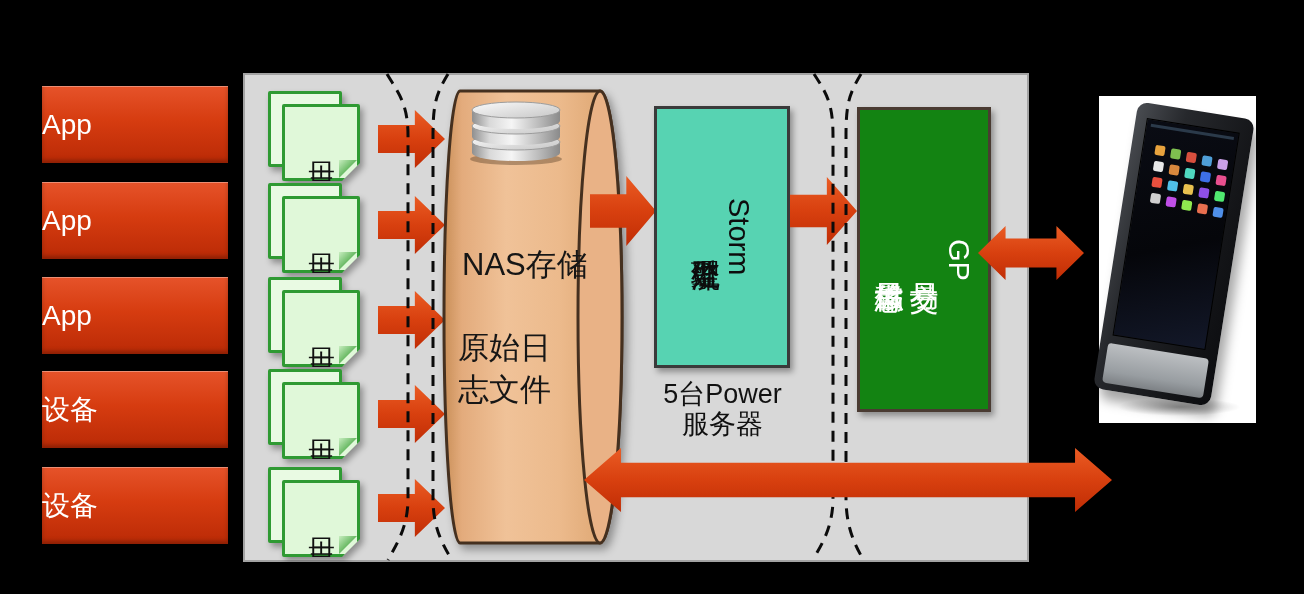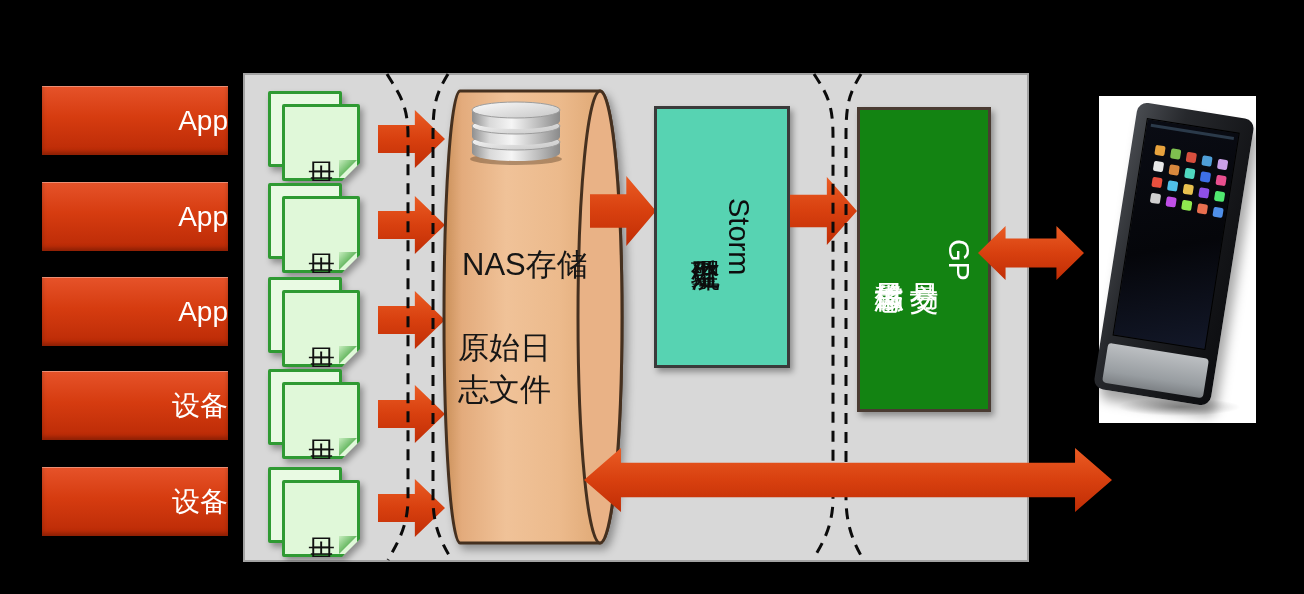--- a/index.html
+++ b/index.html
@@ -10,24 +10,24 @@
   }
   .abs { position:absolute; }
 
   .panel {
     left:243px; top:73px; width:786px; height:489px;
     background:#d8d8d8; border:2px solid #a3a3a3;
   }
 
   
   .src-box {
-    left:42px; width:186px; height:69px;
+    left:42px; width:186px; height:77px;
     background:linear-gradient(180deg,#e6532a 0%,#d63c10 45%,#ba2a06 100%);
     box-shadow:inset 0 1px 0 rgba(255,255,255,.35), inset 0 -3px 4px rgba(0,0,0,.25), 3px 4px 7px rgba(0,0,0,.6);
-    display:flex; align-items:center; justify-content:flex-end;
+    display:flex; align-items:center; justify-content:flex-start;
     color:#fff; font-size:28px;
   }
 
   
   .doc { left:268px; width:94px; height:92px; filter:drop-shadow(3px 4px 3px rgba(0,0,0,.35)); }
   .doc-back {
     position:absolute; left:0; top:0; width:74px; height:76px;
     background:#e9fae3; border:3px solid #2f9a33; border-radius:2px;
   }
   .doc-front {
@@ -231,20 +231,22 @@
   <div class="abs nas-sub">原始日
 志文件</div>
   <div class="abs nas-title">NAS存储</div>
 
   <div class="abs flow-arrow arrow-right" style="left:590px;top:176px;width:66px;height:70px"></div>
 
   <div class="abs storm-box vbox">
     <span class="vtext">Storm
 流处理引擎</span>
   </div>
+  <div class="abs storm-caption">5台Power
+服务器</div>
 
   <div class="abs flow-arrow arrow-right" style="left:790px;top:177px;width:67px;height:68px"></div>
 
   <div class="abs gp-box vbox">
     <span class="vtext">GP
 交易号
 日志偏移量</span>
   </div>
 
   <svg class="abs overlay" width="1304" height="594">

